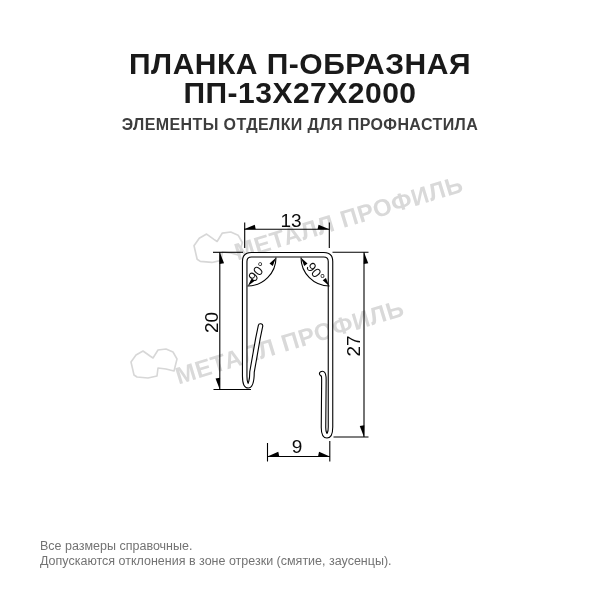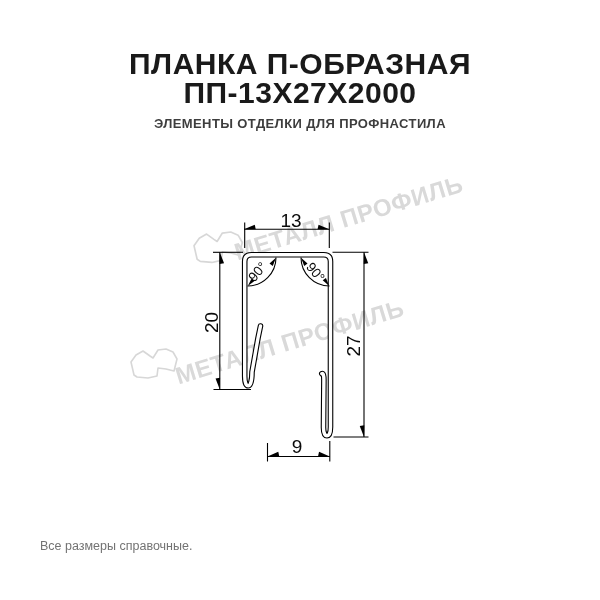--- a/index.html
+++ b/index.html
@@ -7,21 +7,21 @@
     width:600px;height:600px;background:#ffffff;overflow:hidden;position:relative;
     font-family:"Liberation Sans","DejaVu Sans",sans-serif;
   }
   .page{position:absolute;inset:0;}
   header{position:absolute;top:49px;left:0;width:600px;text-align:center;}
   .title-line{
     font-weight:bold;font-size:30px;line-height:29px;color:#1a1a1a;
     letter-spacing:0.5px;white-space:nowrap;
   }
   .subtitle{
-    margin-top:9px;font-weight:bold;font-size:13px;color:#3d3d3d;
+    margin-top:9px;font-weight:bold;font-size:16px;color:#3d3d3d;
     letter-spacing:0.4px;white-space:nowrap;
   }
   svg.drawing{position:absolute;left:0;top:0;}
   .metal-outer{fill:none;stroke:#000;stroke-width:5.6;stroke-linecap:round;stroke-linejoin:round;}
   .metal-inner{fill:none;stroke:#fff;stroke-width:3.4;stroke-linecap:round;stroke-linejoin:round;}
   .dim{stroke:#000;stroke-width:1.1;fill:none;}
   .dim-text{font-family:"Liberation Sans","DejaVu Sans",sans-serif;font-size:19px;fill:#0a0a0a;}
   .angle-text{font-family:"Liberation Sans","DejaVu Sans",sans-serif;font-size:13.5px;fill:#0a0a0a;}
   .wm-text{
     font-family:"Liberation Sans","DejaVu Sans",sans-serif;font-weight:bold;
@@ -118,15 +118,16 @@
       <line class="dim" x1="329.8" y1="441" x2="329.8" y2="461.5"></line>
       <line class="dim" x1="267.5" y1="456.5" x2="329.8" y2="456.5"></line>
       <use href="#dart" transform="translate(267.5,456.5) rotate(-12)"></use>
       <use href="#dart" transform="translate(329.8,456.5) rotate(-168)"></use>
       <text class="dim-text" text-anchor="middle" x="297" y="452.5">9</text>
     </g>
   </svg>
 
   <footer>
     <div>Все размеры справочные.</div>
+    <div>Допускаются отклонения в зоне отрезки (смятие, заусенцы).</div>
   </footer>
 
 </div>
 
 </body></html>

